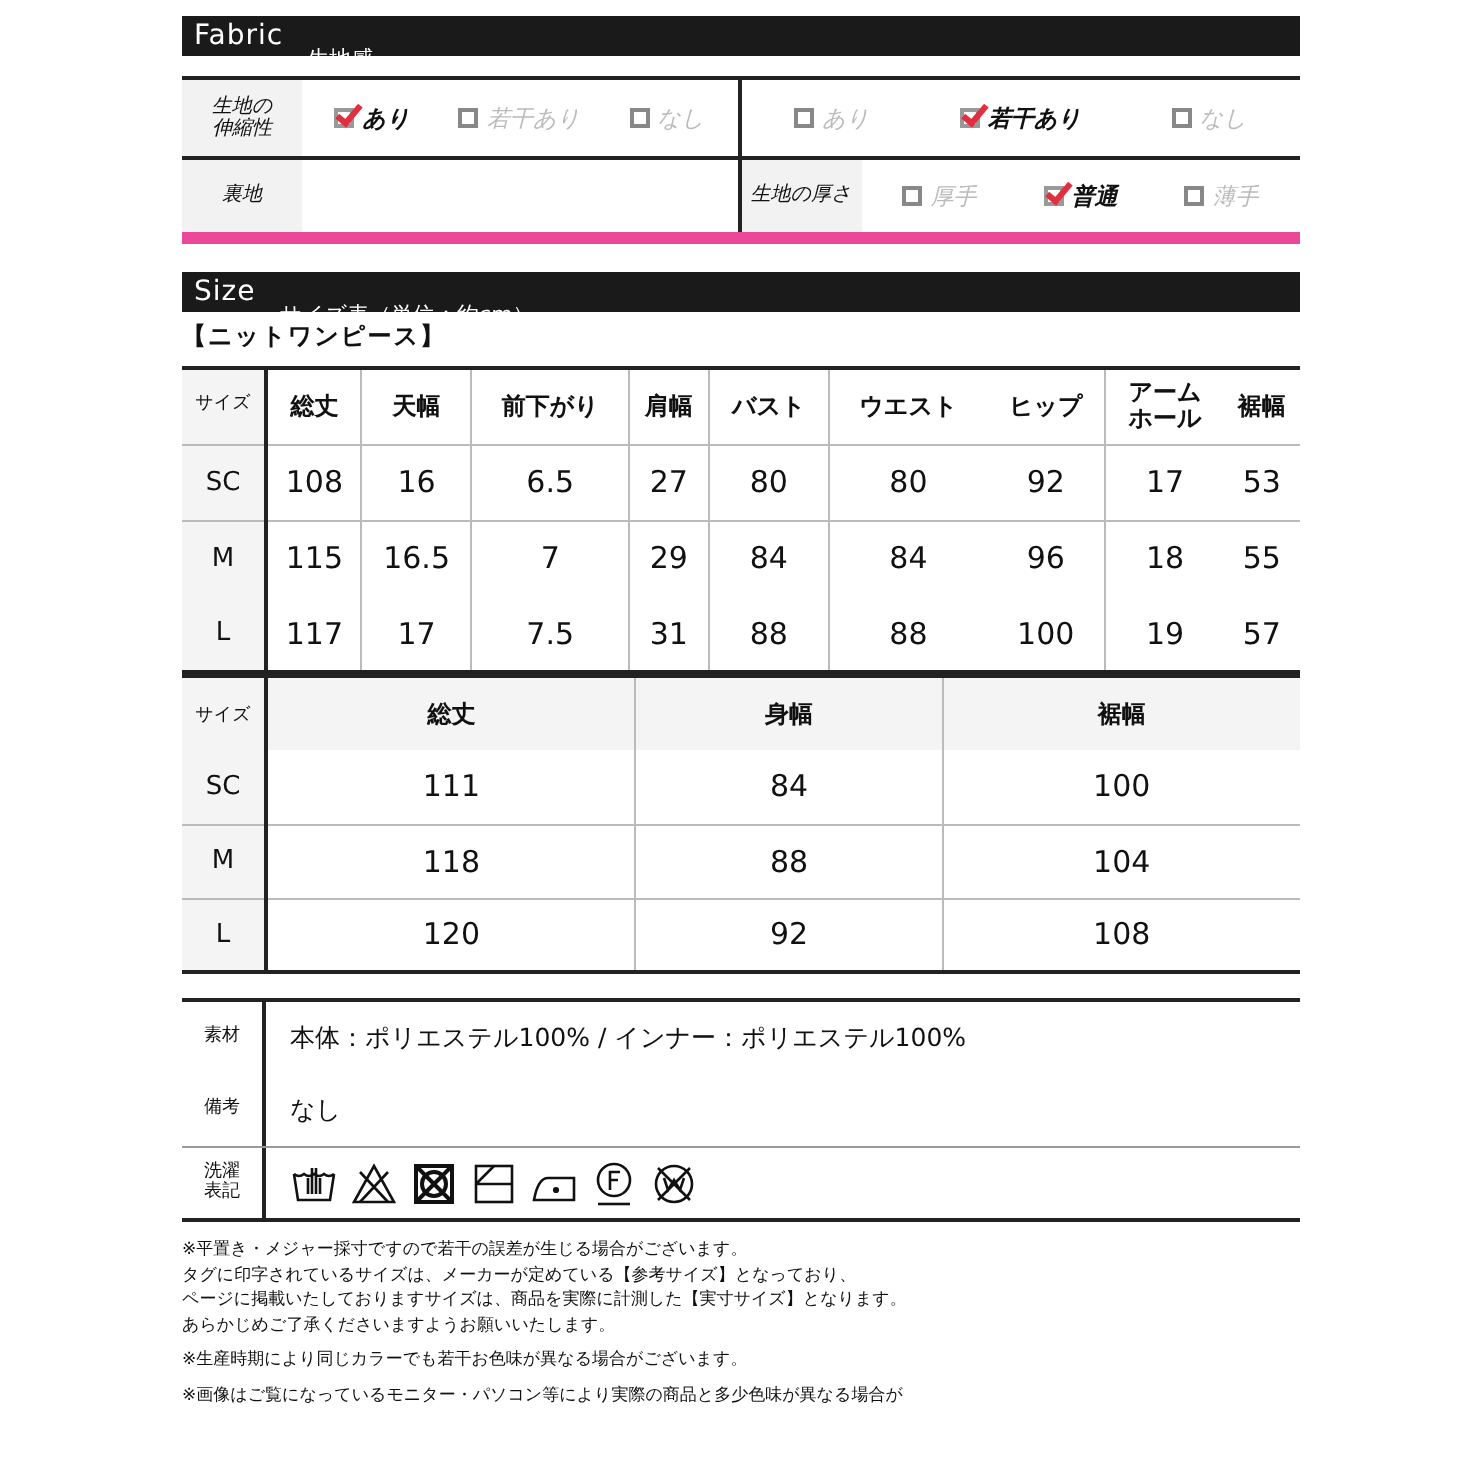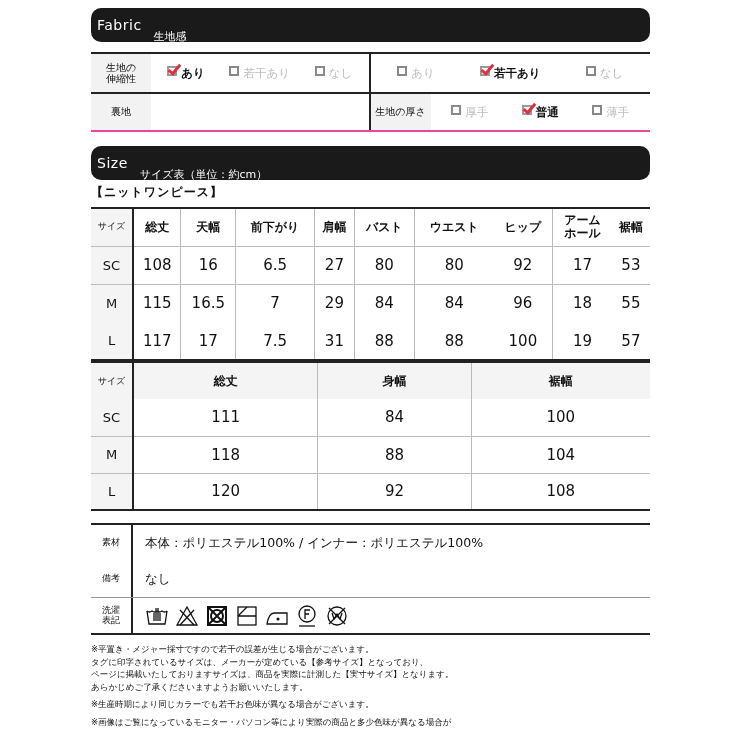--- a/index.html
+++ b/index.html
@@ -3,39 +3,39 @@
 <meta charset="utf-8">
 <style>
   * { box-sizing: border-box; margin: 0; padding: 0; }
   body {
     width: 740px; height: 740px; background: #ffffff; position: relative;
     font-family: "DejaVu Sans", "Liberation Sans", sans-serif; color: #111;
     overflow: hidden;
   }
   .wrap { position: absolute; left: 91px; top: 8px; width: 559px; }
   .bar {
-    background: #1a1a1a; color: #fff; height: 34px; display: flex; align-items: center;
-    padding-left: 6px; font-size: 14px; border-radius: 10px;
+    background: #1a1a1a; color: #fff; height: 20px; display: flex; align-items: center;
+    padding-left: 6px; font-size: 14px;
   }
   .bar .en { font-size: 14px; letter-spacing: 0.5px; }
   .bar .jp { font-size: 11px; margin-left: 12px; margin-top: 22px; }
 
   
-  .fabric { margin-top: 10px; border-top: 2px solid #222; border-bottom: 2px solid #ec4899; }
+  .fabric { margin-top: 10px; border-top: 2px solid #222; border-bottom: 6px solid #ec4899; font-style: italic; }
   .frow { display: flex; height: 38px; }
   .frow + .frow { border-top: 2px solid #222; }
   .fhalf { display: flex; width: 50%; height: 100%; }
   .fhalf.left { border-right: 2px solid #222; }
   .flabel {
     width: 60px; background: #f2f2f2; display: flex; align-items: center; justify-content: center;
     font-size: 10px; text-align: center; line-height: 1.15; white-space: pre-line;
   }
   .fopts { flex: 1; display: flex; align-items: center; justify-content: space-around; padding: 0 4px; }
   .fopts.center { justify-content: center; }
-  .opt { display: flex; font-size: 11.5px; color: #bbb; }
+  .opt { display: flex; align-items: center; font-size: 11.5px; color: #bbb; }
   .opt.on { color: #111; font-weight: bold; }
   .cb {
     width: 10px; height: 10px; border: 2px solid #888; margin-right: 4px; position: relative; flex: none;
   }
   .opt.on .cb { border-color: #999; }
   .opt.on .cb::after {
     content: ""; position: absolute; left: 2px; top: -6px; width: 4px; height: 10px;
     border-right: 3px solid #e03040; border-bottom: 3px solid #e03040; transform: rotate(40deg);
   }
 

